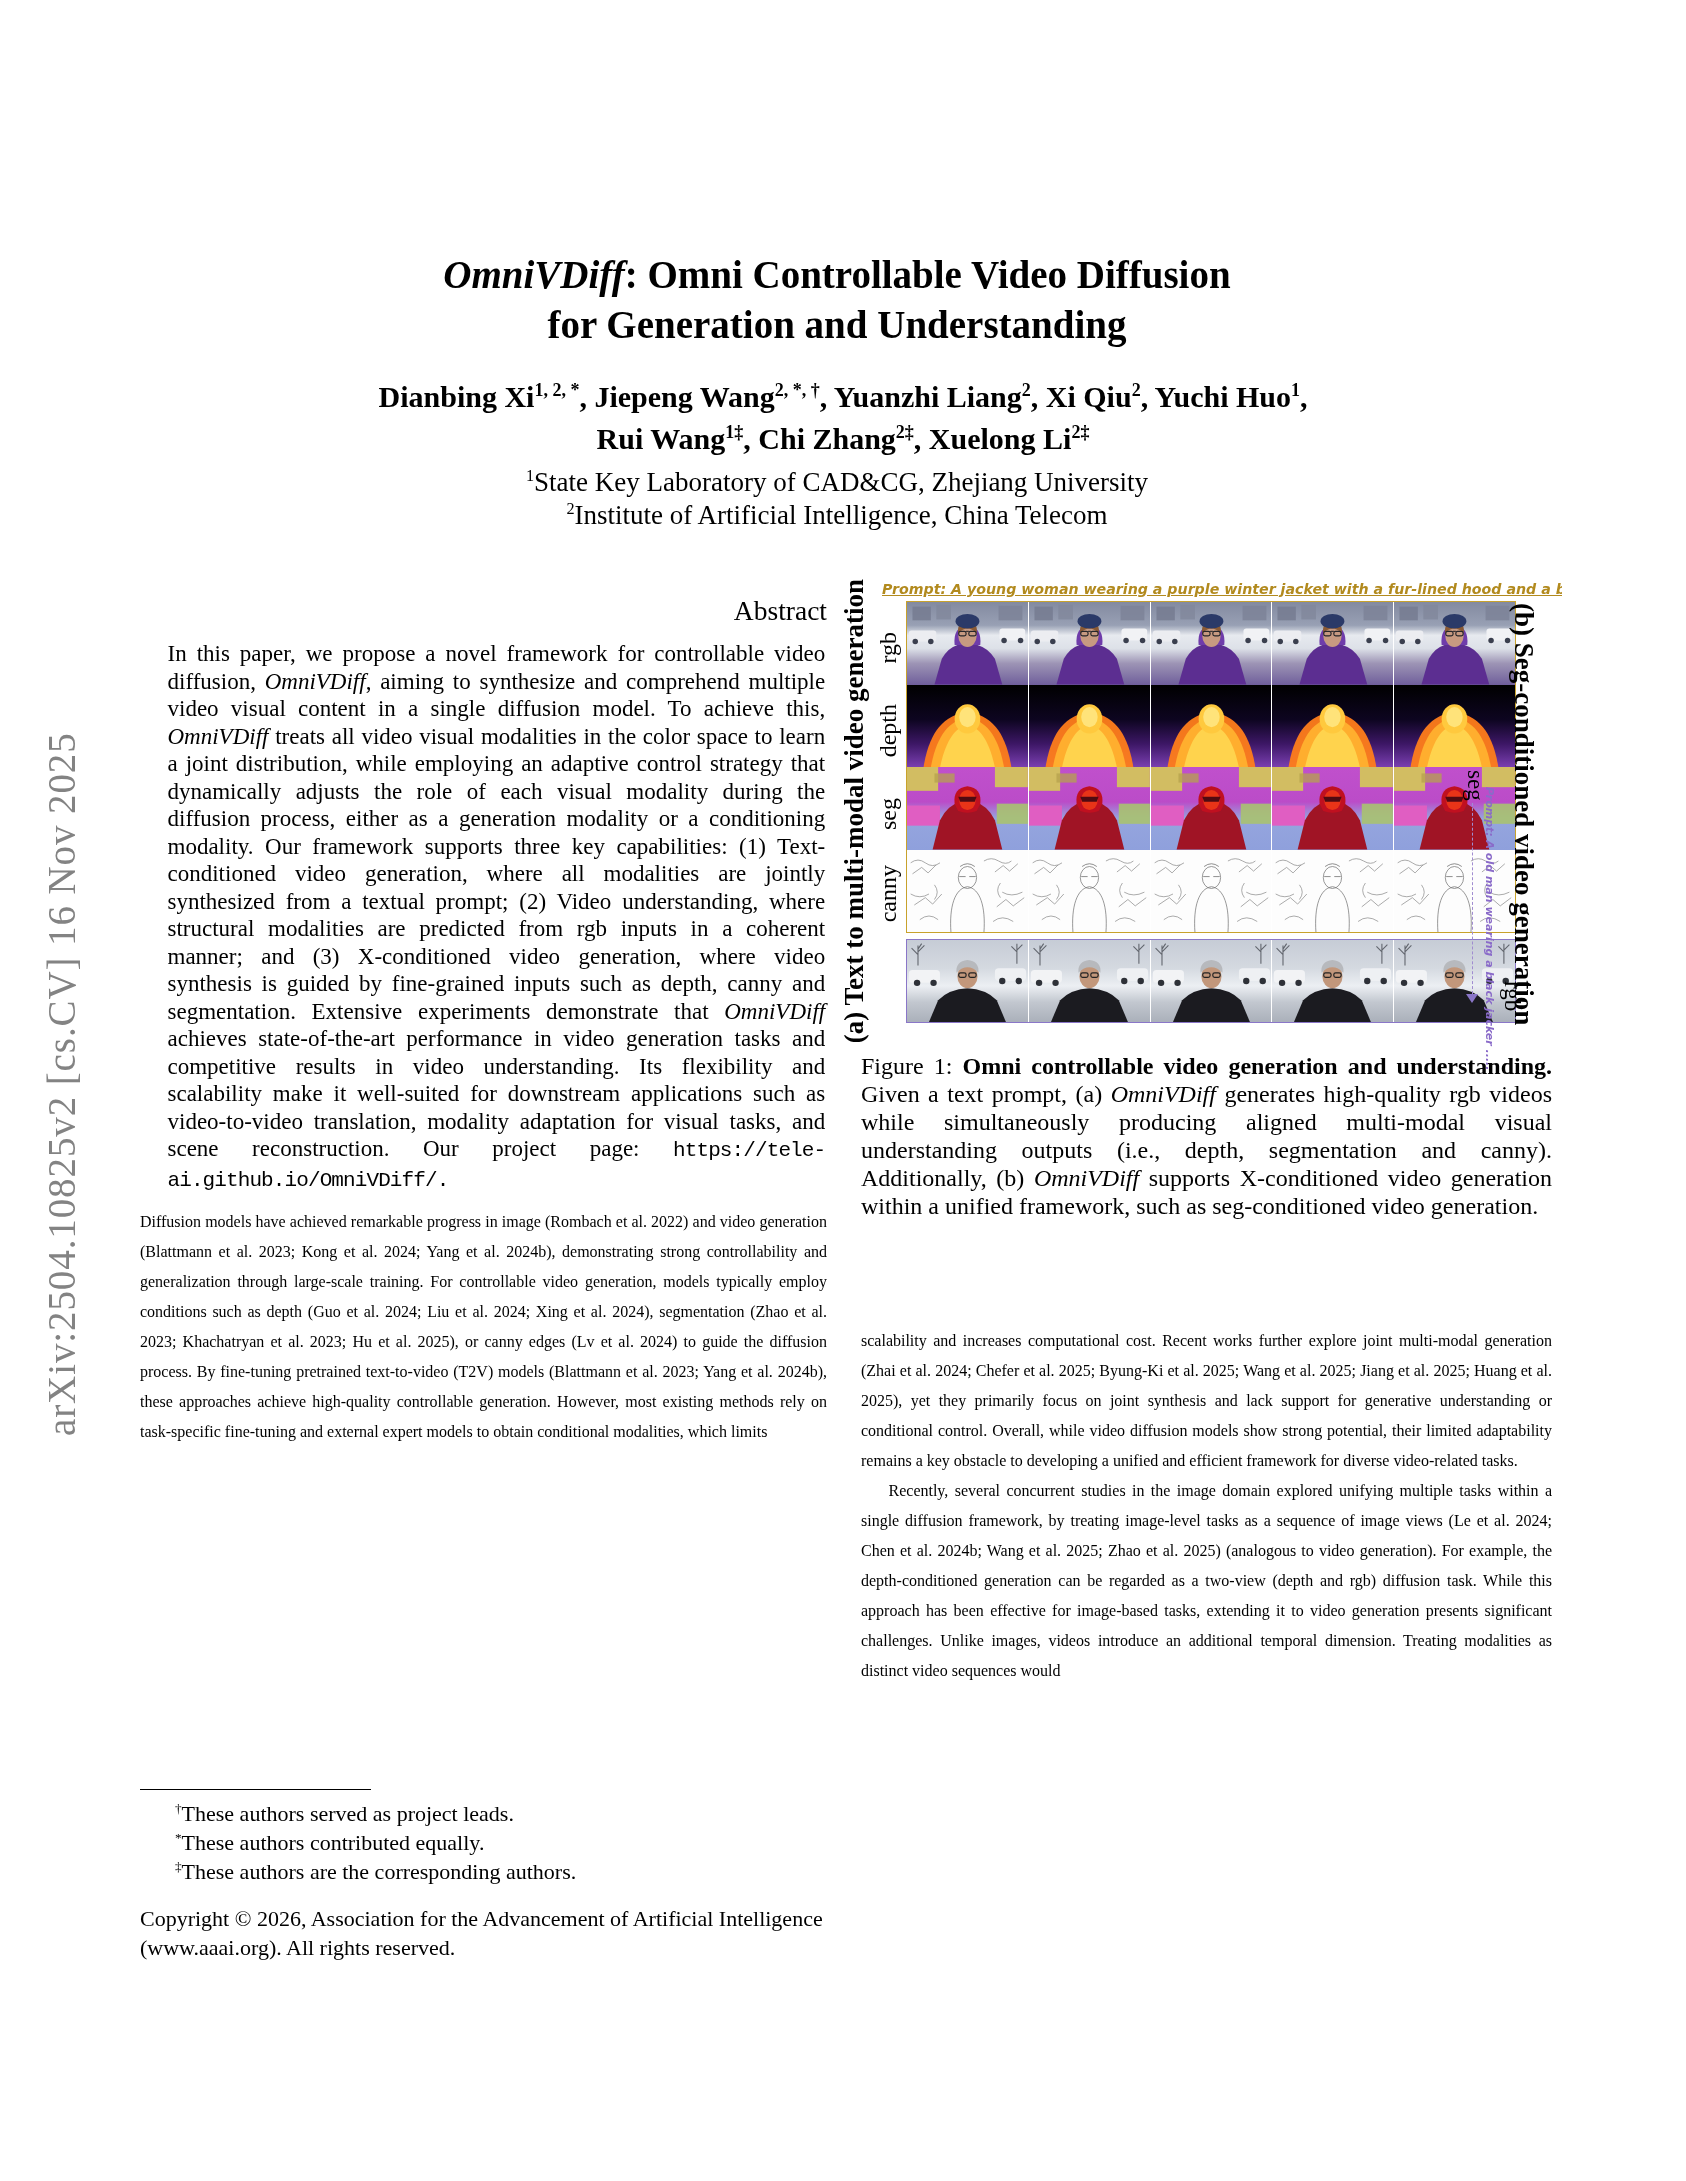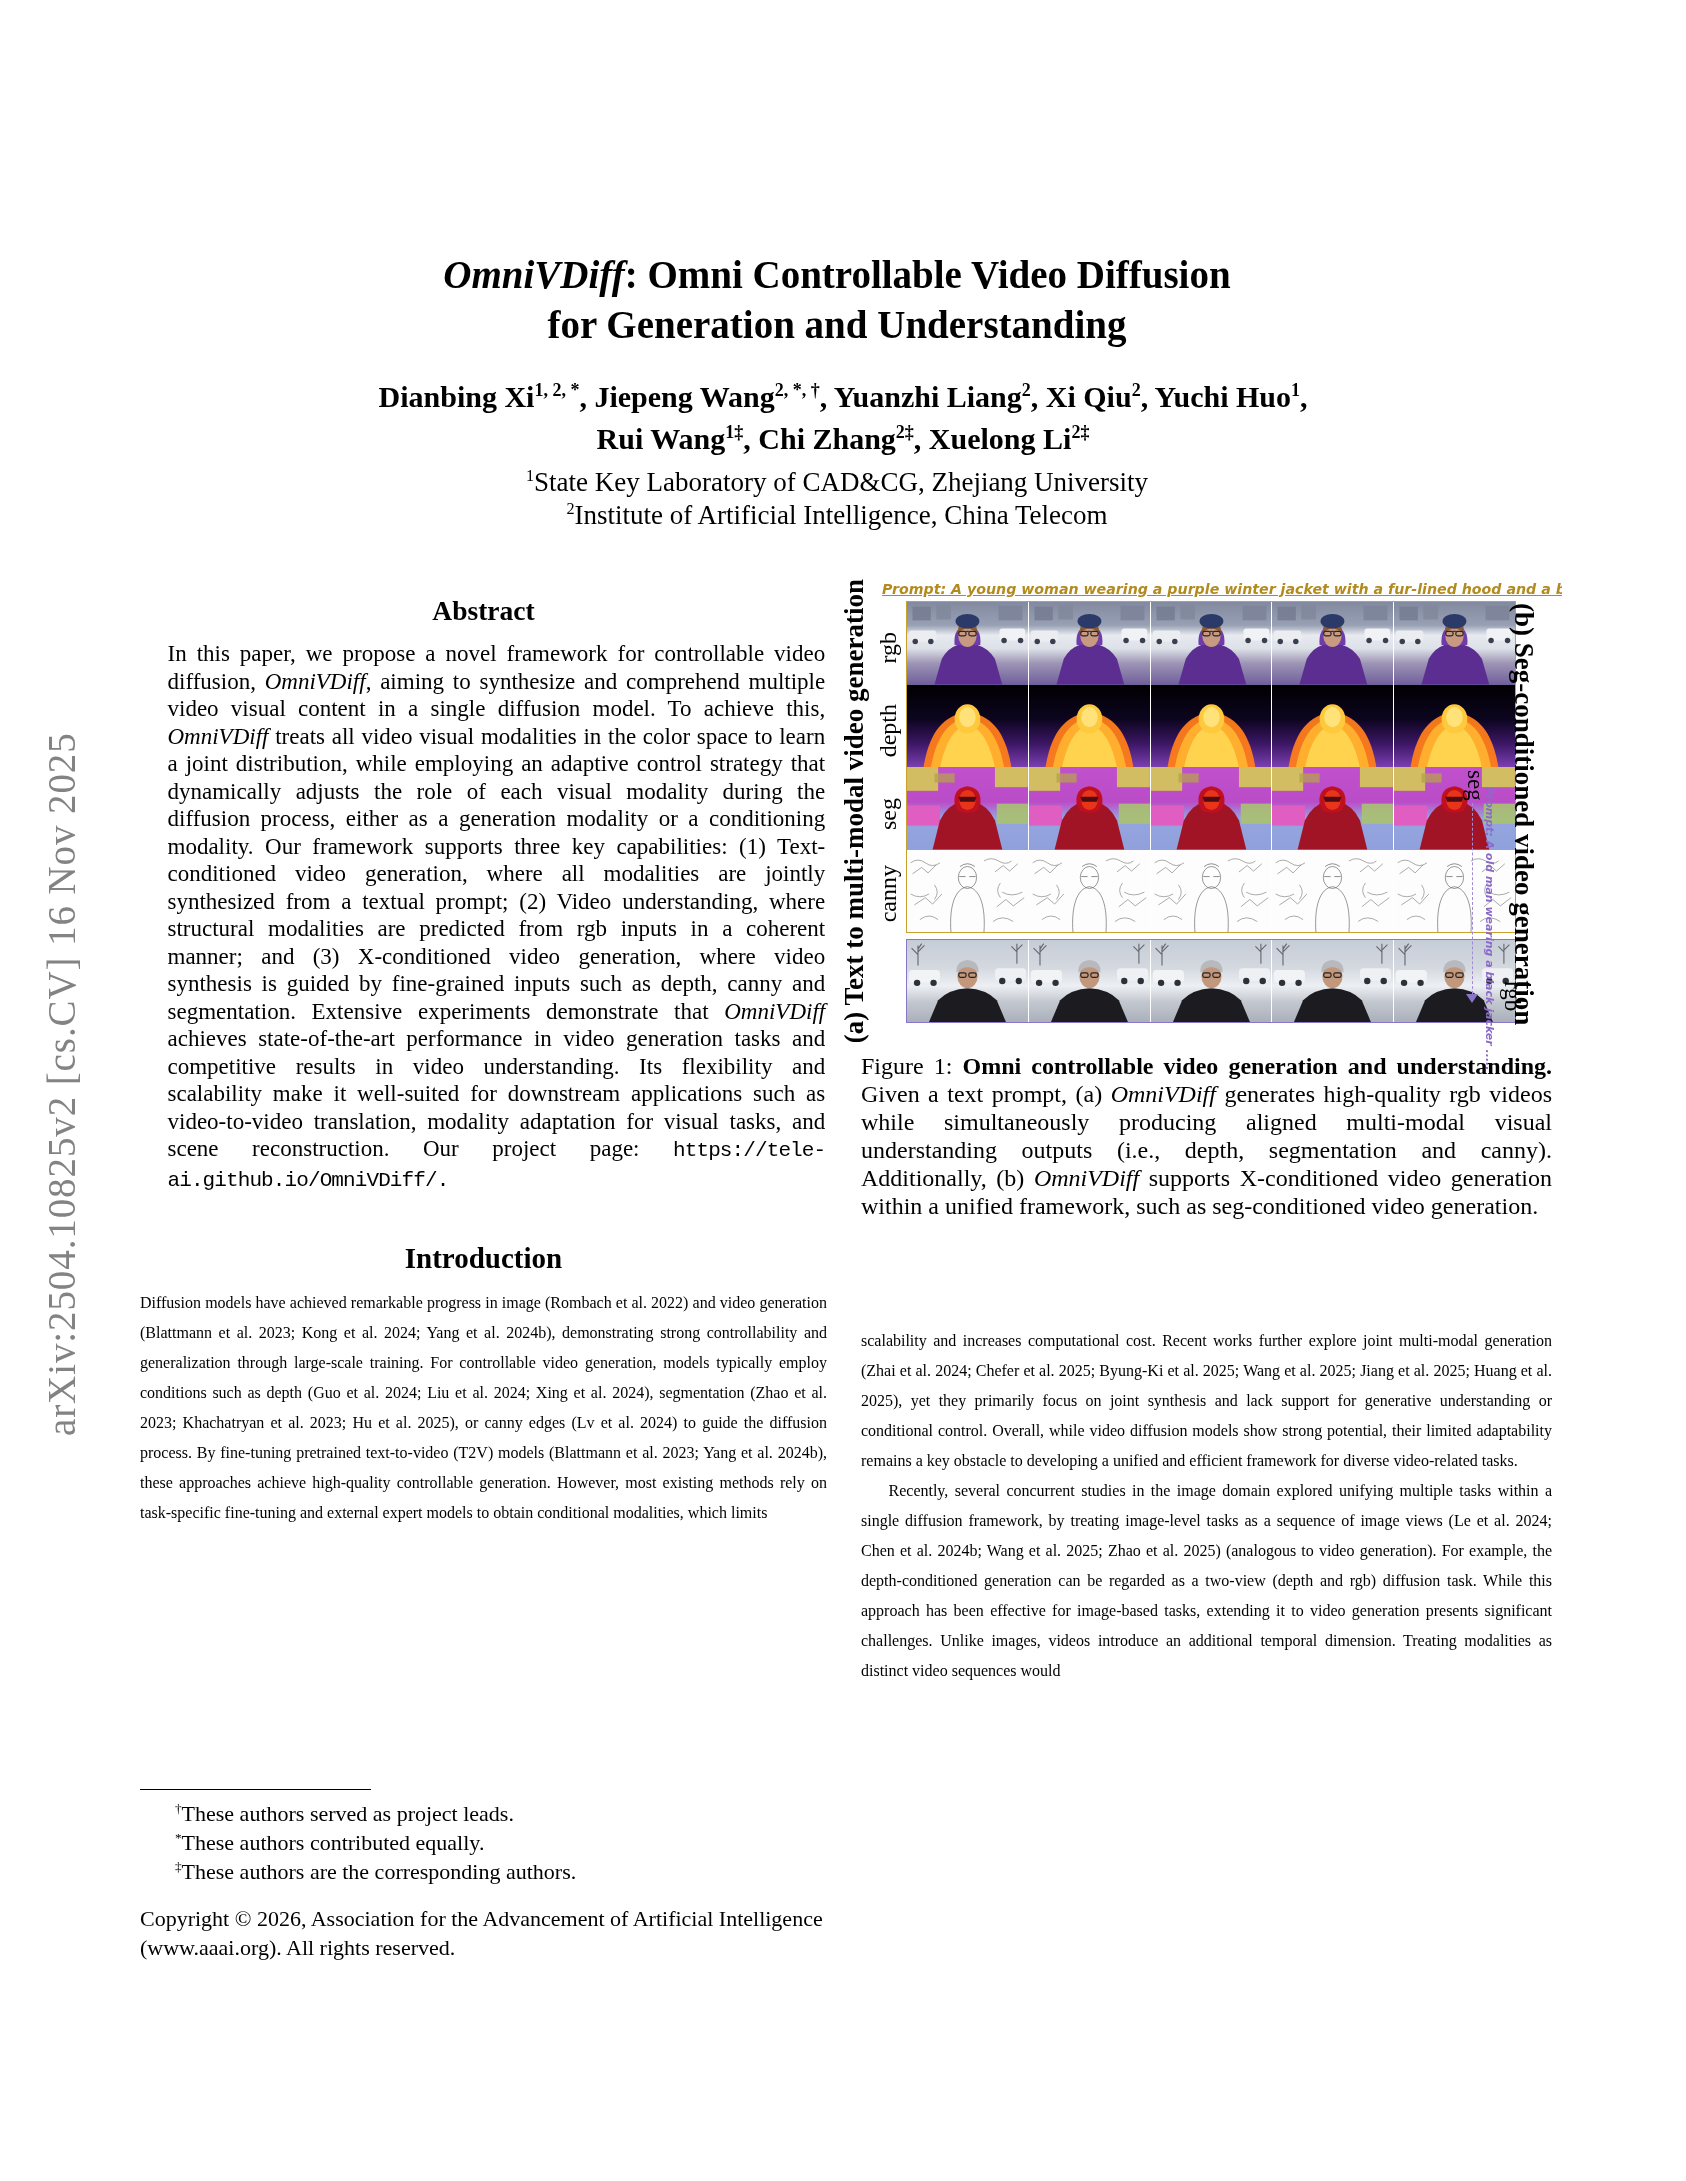--- a/index.html
+++ b/index.html
@@ -16,21 +16,21 @@
   .header{position:absolute;left:0;right:12px;top:250px;text-align:center;}
   .title{font-size:39px;font-weight:bold;line-height:50px;}
   .title .it{font-style:italic;}
   .authors{margin-top:26px;font-size:30px;font-weight:bold;line-height:42px;padding-left:12px;}
   .authors sup{font-weight:bold;}
   sup{font-size:60%;line-height:0;vertical-align:super;}
   .affil{margin-top:5.5px;font-size:27px;line-height:33px;}
 
   
   .leftcol{position:absolute;left:140px;top:595px;width:687px;}
-  .abs-head{font-size:27.5px;font-weight:bold;text-align:center;}
+  .abs-head{font-size:27.5px;font-weight:normal;text-align:right;}
   .abs-body{margin-top:13px;padding-left:27.5px;padding-right:1.8px;
             font-size:23px;line-height:27.5px;text-align:justify;}
   .mono{font-family:"Liberation Mono",monospace;font-size:21px;letter-spacing:-0.9px;}
   .it{font-style:italic;}
   .bd{font-weight:bold;}
   .intro-head{margin-top:48px;font-size:29px;font-weight:bold;text-align:center;}
   .body-par{margin-top:13px;font-size:16px;line-height:30px;text-align:justify;}
   .indent{text-indent:27.5px;}
 
   .footnotes{position:absolute;left:140px;top:1789px;width:687px;
@@ -102,21 +102,20 @@
       </div>
     <div class="affil">
         <div><sup>1</sup><span>State Key Laboratory of CAD&amp;CG, Zhejiang University</span></div>
         <div><sup>2</sup><span>Institute of Artificial Intelligence, China Telecom</span></div>
       </div>
   </div>
 
   <div class="leftcol">
     <div class="abs-head">Abstract</div>
     <div class="abs-body"><span>In this paper, we propose a novel framework for controllable video diffusion, </span><span class="it">OmniVDiff</span><span>, aiming to synthesize and comprehend multiple video visual content in a single diffusion model. To achieve this, </span><span class="it">OmniVDiff</span><span> treats all video visual modalities in the color space to learn a joint distribution, while employing an adaptive control strategy that dynamically adjusts the role of each visual modality during the diffusion process, either as a generation modality or a conditioning modality. Our framework supports three key capabilities: (1) Text-conditioned video generation, where all modalities are jointly synthesized from a textual prompt; (2) Video understanding, where structural modalities are predicted from rgb inputs in a coherent manner; and (3) X-conditioned video generation, where video synthesis is guided by fine-grained inputs such as depth, canny and segmentation. Extensive experiments demonstrate that </span><span class="it">OmniVDiff</span><span> achieves state-of-the-art performance in video generation tasks and competitive results in video understanding. Its flexibility and scalability make it well-suited for downstream applications such as video-to-video translation, modality adaptation for visual tasks, and scene reconstruction. Our project page: </span><span class="mono">https://tele-ai.github.io/OmniVDiff/.</span></div>
-    <div class="intro-head">Introduction</div>
     <div class="body-par">Diffusion models have achieved remarkable progress in image (Rombach et al. 2022) and video generation (Blattmann et al. 2023; Kong et al. 2024; Yang et al. 2024b), demonstrating strong controllability and generalization through large-scale training. For controllable video generation, models typically employ conditions such as depth (Guo et al. 2024; Liu et al. 2024; Xing et al. 2024), segmentation (Zhao et al. 2023; Khachatryan et al. 2023; Hu et al. 2025), or canny edges (Lv et al. 2024) to guide the diffusion process. By fine-tuning pretrained text-to-video (T2V) models (Blattmann et al. 2023; Yang et al. 2024b), these approaches achieve high-quality controllable generation. However, most existing methods rely on task-specific fine-tuning and external expert models to obtain conditional modalities, which limits</div>
   </div>
 
   <div class="footnotes">
     <div class="fn-rule"></div>
     <div>
         <div class="fn-item"><sup>†</sup><span>These authors served as project leads.</span></div>
         <div class="fn-item"><sup>*</sup><span>These authors contributed equally.</span></div>
         <div class="fn-item"><sup>‡</sup><span>These authors are the corresponding authors.</span></div>
       </div>

